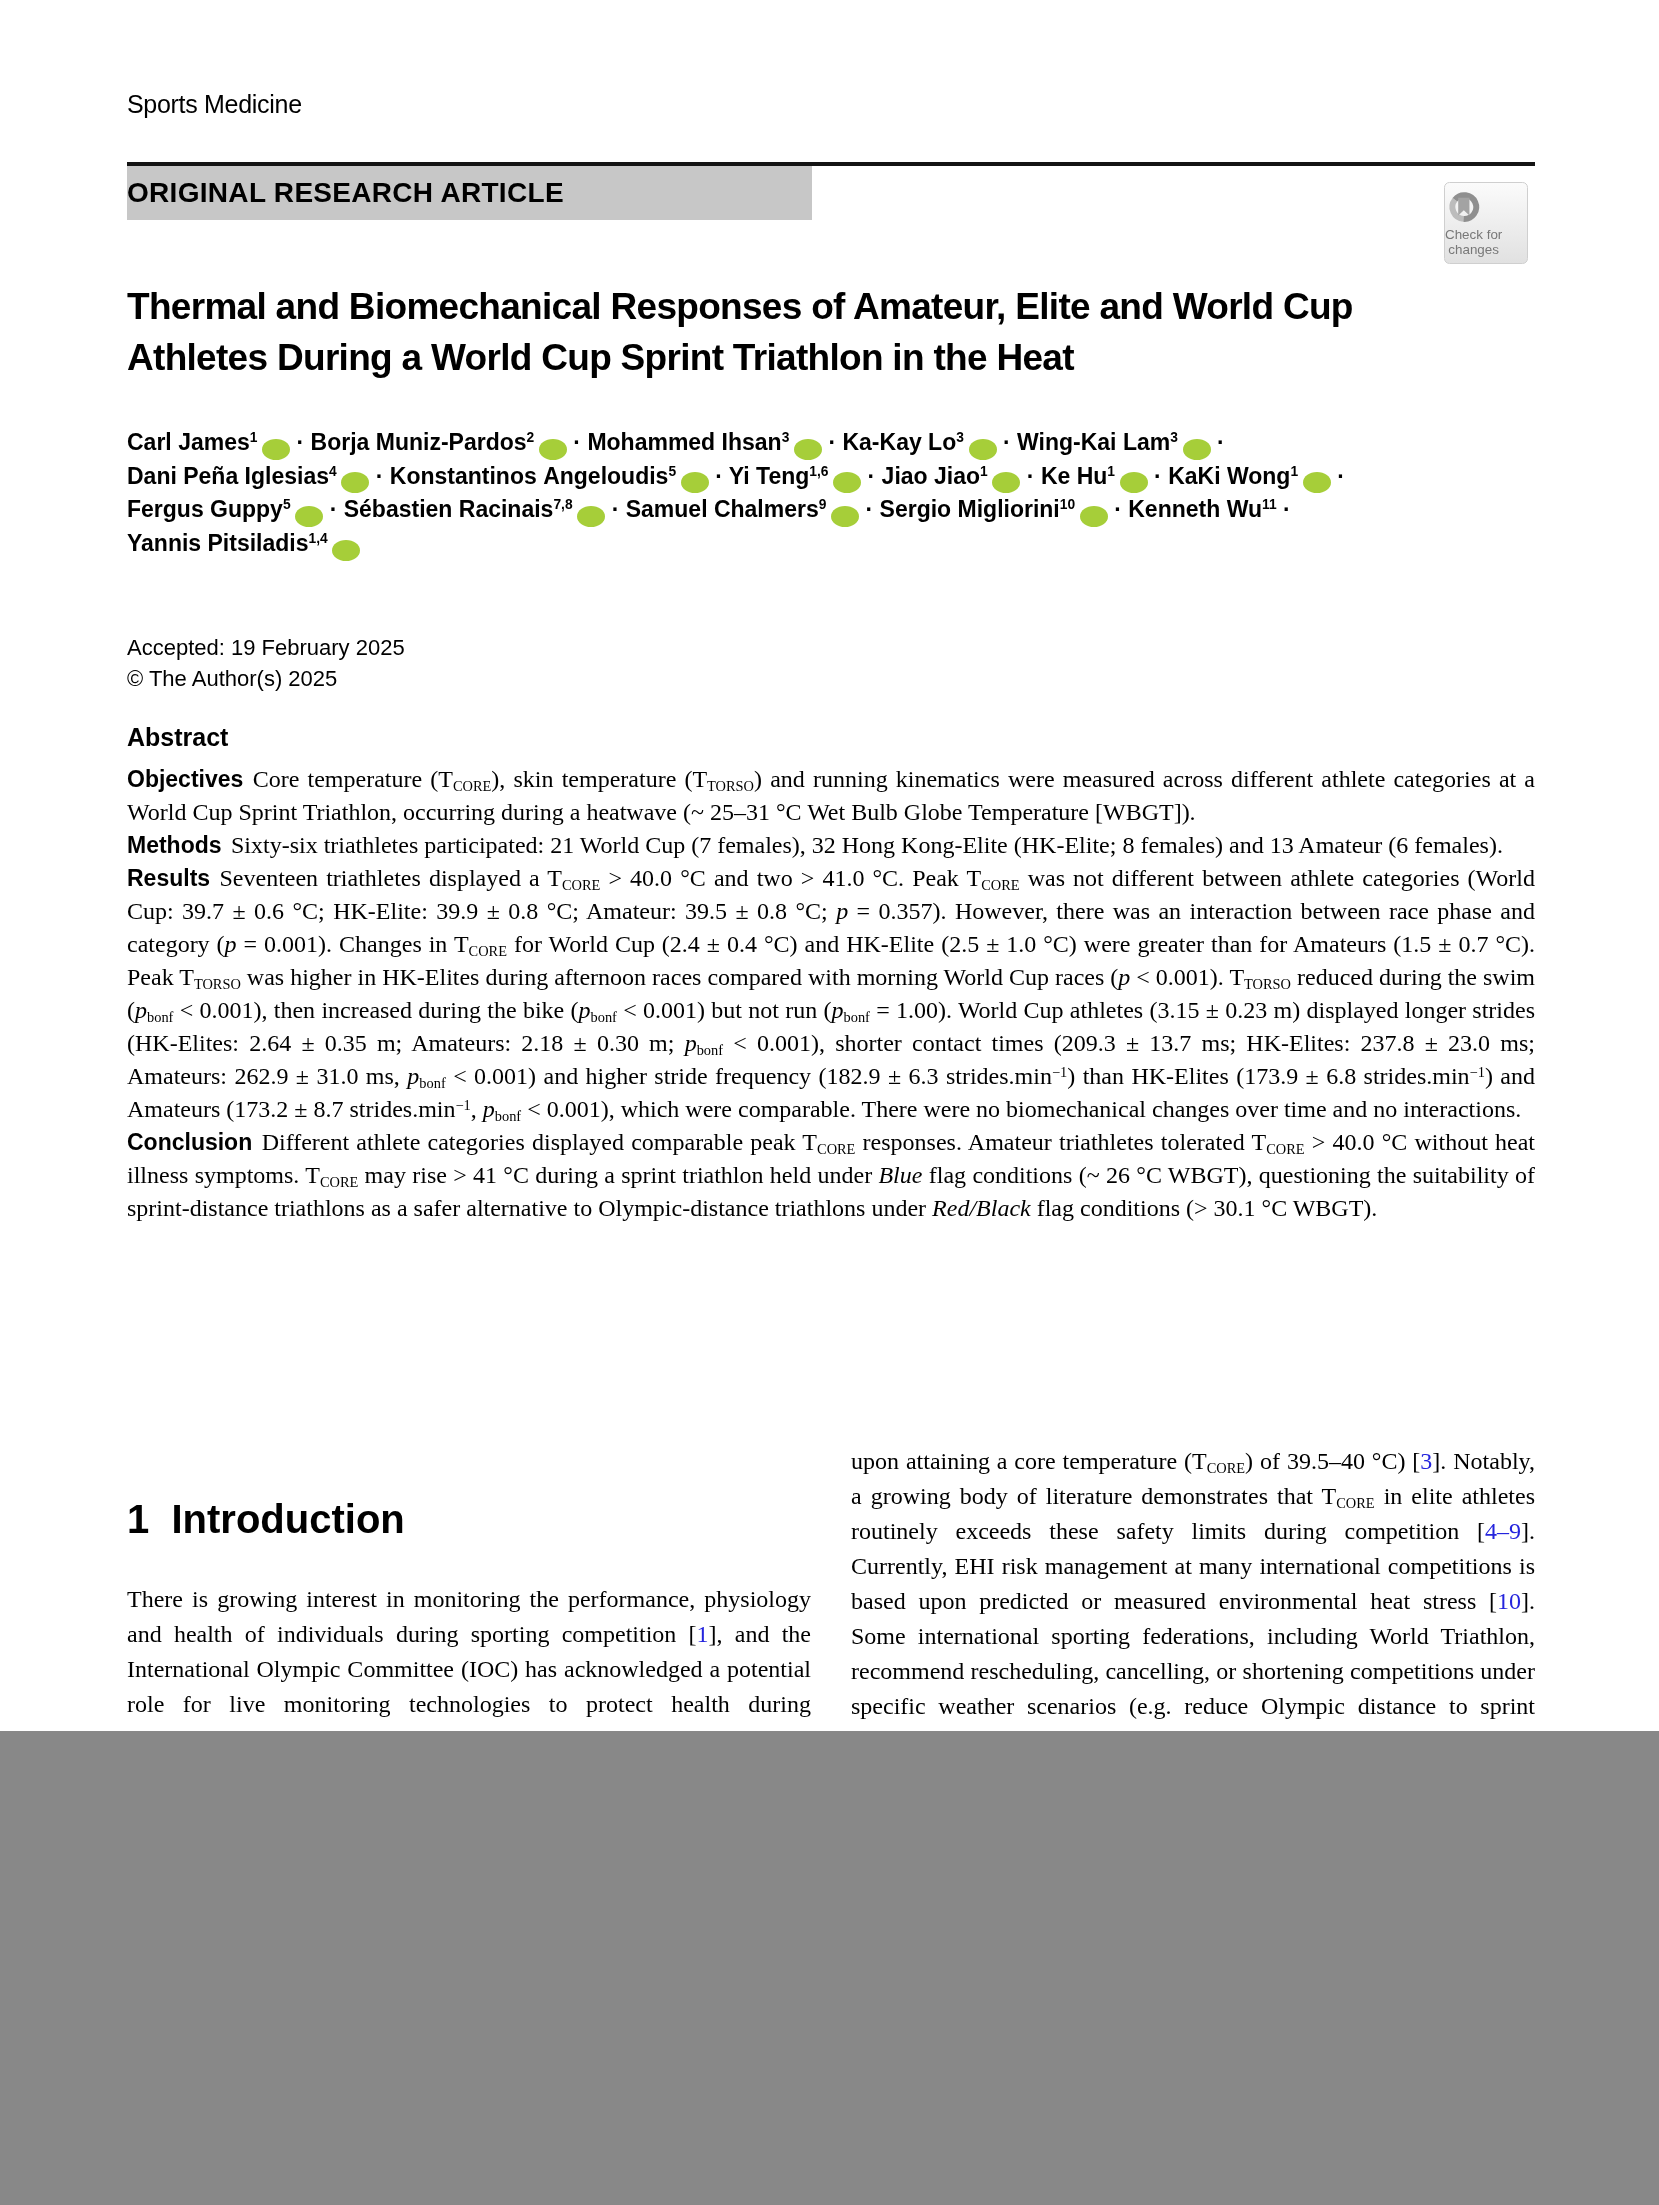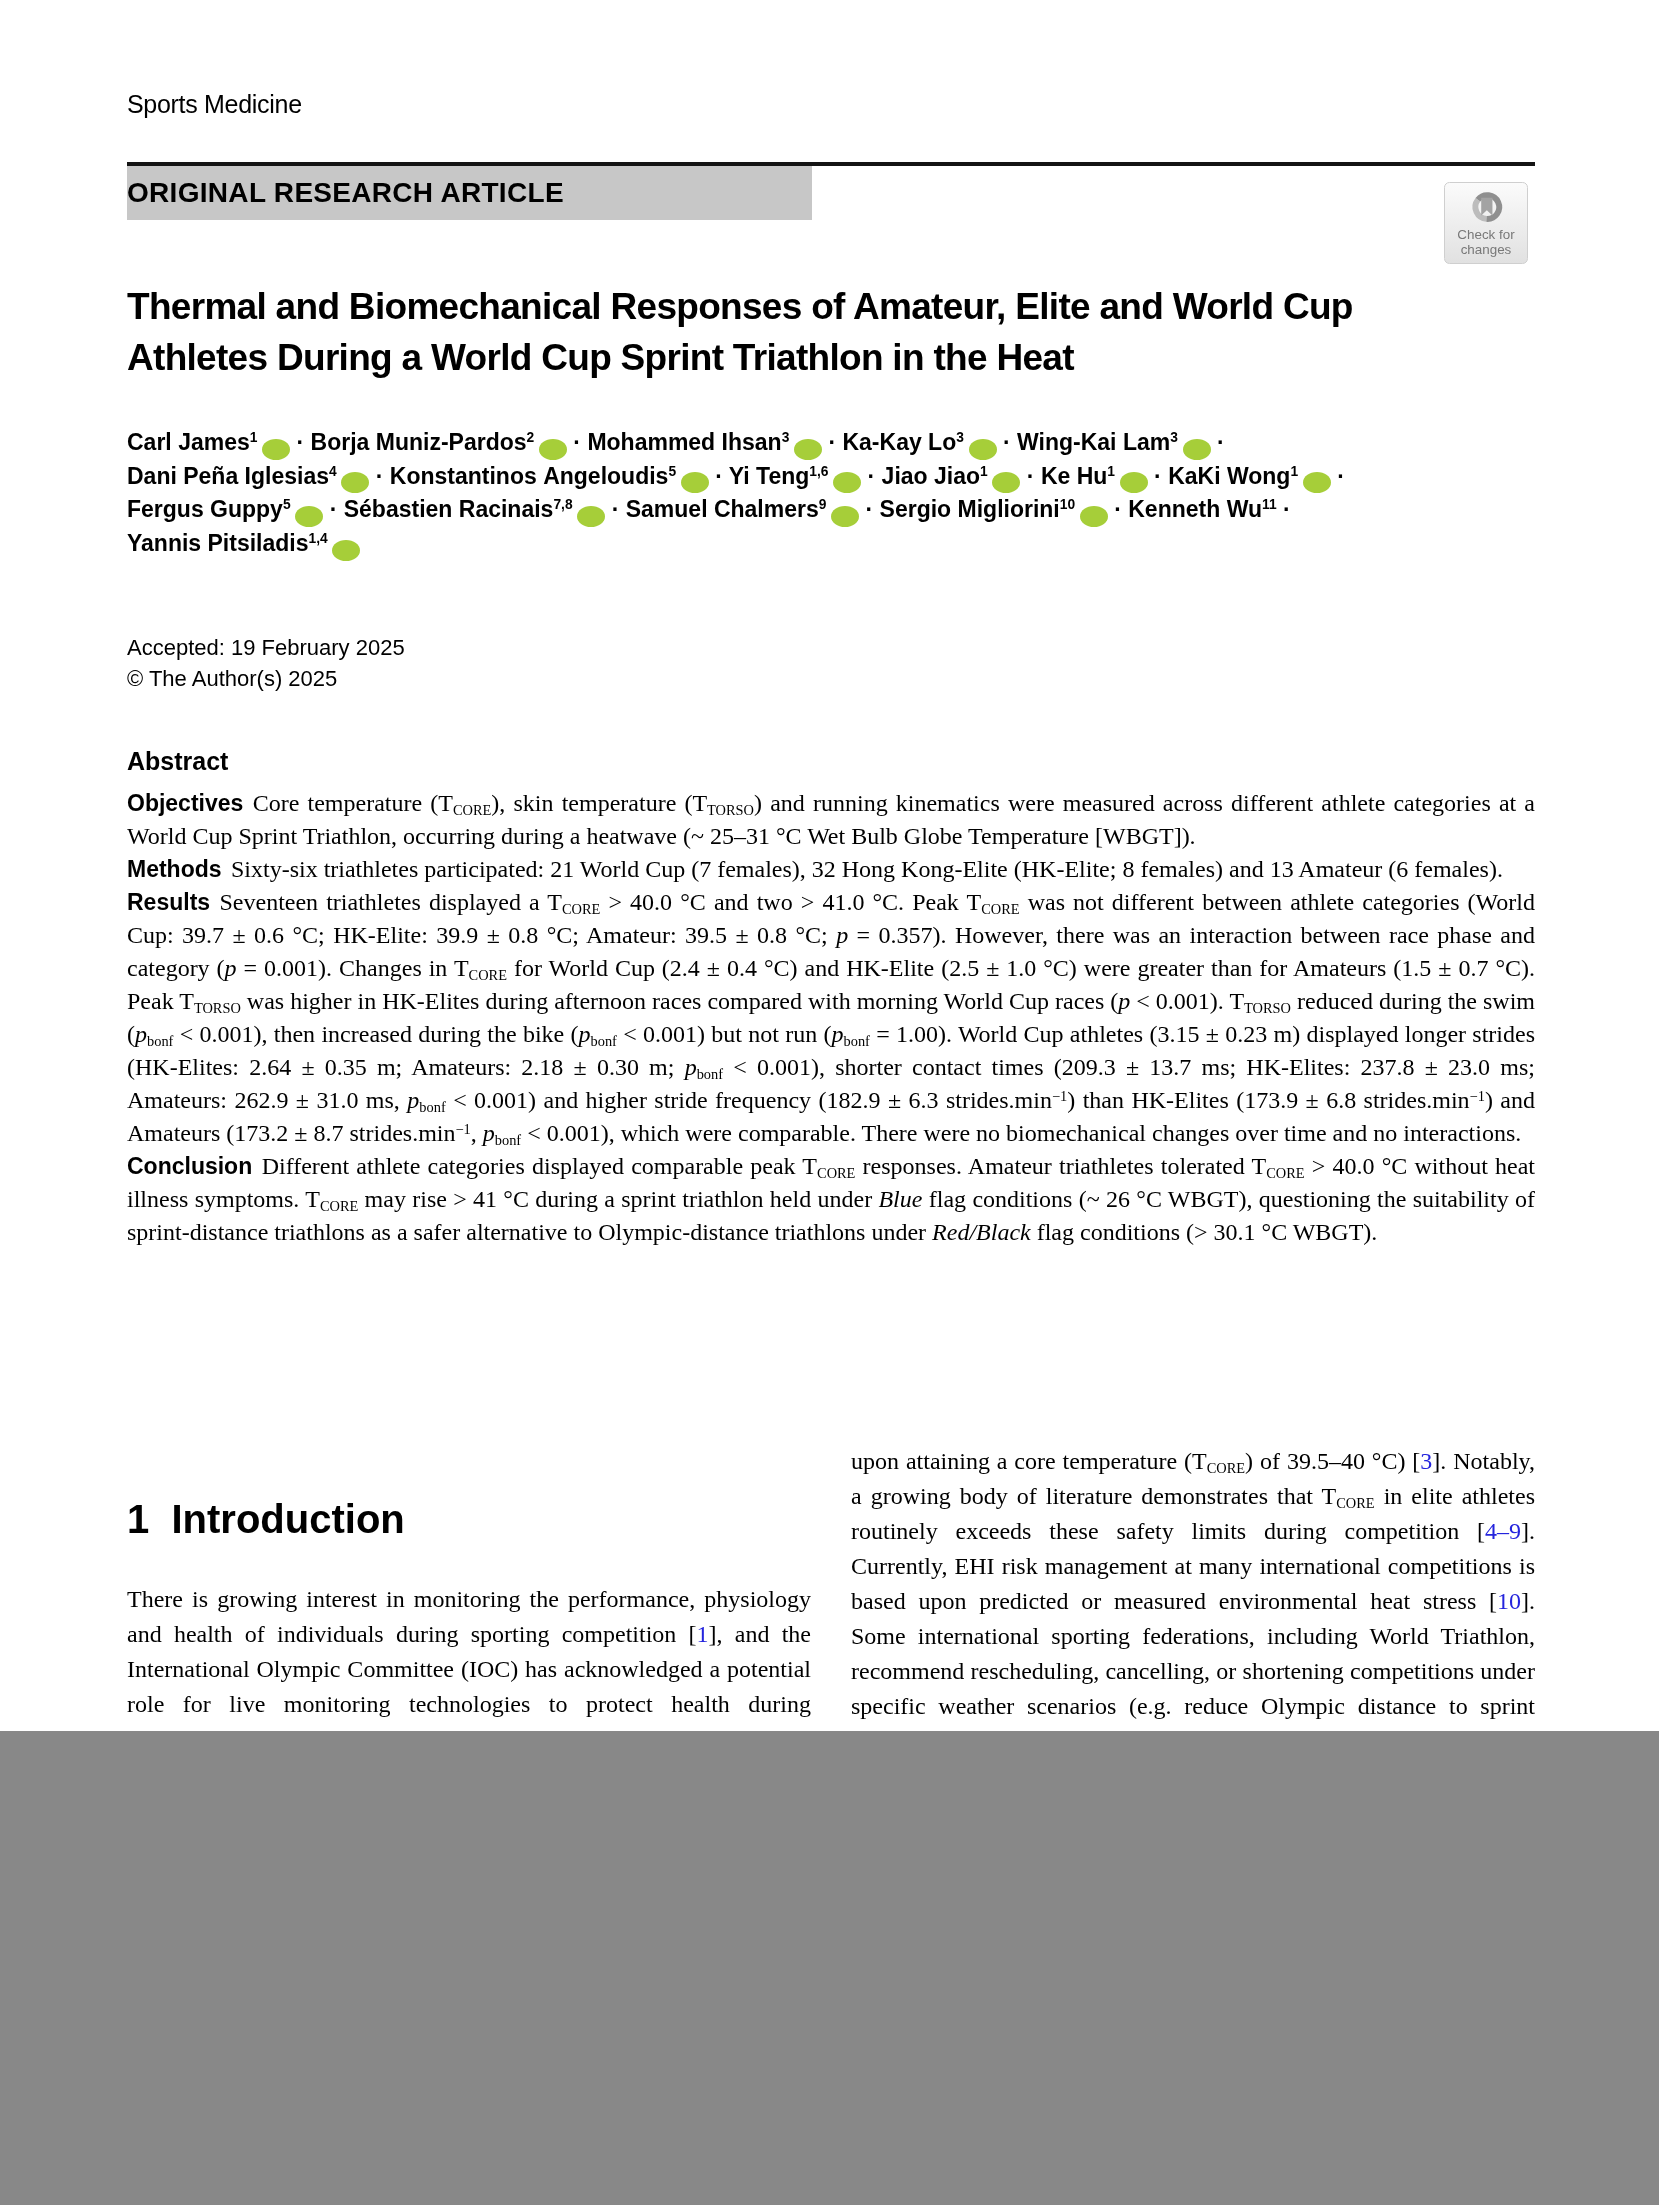--- a/index.html
+++ b/index.html
@@ -20,41 +20,41 @@
   .top-rule{position:absolute;left:127px;top:162px;width:1408px;height:4px;background:#141414;}
   .banner{
     position:absolute;left:127px;top:166px;width:685px;height:54px;
     background:var(--banner-gray);display:flex;align-items:center;
     font-size:28px;font-weight:bold;letter-spacing:0.3px;
   }
   
   .badge{
     position:absolute;left:1444px;top:182px;width:84px;height:82px;
     background:linear-gradient(#fbfbfb,#e1e1e1);border:0.7px solid #cfcfcf;border-radius:5.4px;
-    display:flex;flex-direction:column;align-items:center;justify-content:center;cursor:pointer;
+    display:flex;flex-direction:column;align-items:flex-start;justify-content:center;cursor:pointer;
   }
   .badge-text{font-size:13.4px;line-height:14.7px;color:#787878;text-align:center;margin-top:1.3px;}
   
   .title{
     position:absolute;left:127px;top:281px;width:1305px;
     font-size:37px;font-weight:bold;line-height:51px;letter-spacing:-0.7px;
   }
   .authors{position:absolute;left:127px;top:426px;width:1345px;font-size:23px;font-weight:bold;line-height:33px;}
   .author{white-space:nowrap;}
   .author sup{font-size:0.6em;vertical-align:0.55em;font-weight:bold;}
   .sep{font-weight:bold;}
   .orcid{
     display:inline-block;width:21px;height:21px;border-radius:50%;
     background:var(--orcid-green);color:#fff;font-size:11.4px;font-weight:bold;
     text-align:center;line-height:21px;margin-left:4.7px;vertical-align:-2.7px;
     font-family:"Liberation Sans",sans-serif;cursor:pointer;padding-left:28px;
   }
   .dates{position:absolute;left:127px;top:632px;font-size:22px;line-height:31px;}
   
-  .abstract{position:absolute;left:127px;top:747px;width:1408px;}
+  .abstract{position:absolute;left:127px;top:723px;width:1408px;}
   .abstract h2{font-size:25px;font-weight:bold;margin-bottom:10.7px;}
   .abs-para{
     font-family:"Liberation Serif",serif;font-size:24px;line-height:33px;
     text-align:justify;
   }
   .plabel{font-family:"Liberation Sans",sans-serif;font-weight:bold;font-size:23px;margin-right:9.4px;}
   sub{font-size:0.6em;vertical-align:-0.25em;line-height:0;}
   sup{font-size:0.6em;vertical-align:0.5em;line-height:0;}
   .ref{color:var(--ref-blue);cursor:pointer;}
   i{font-style:italic;}

